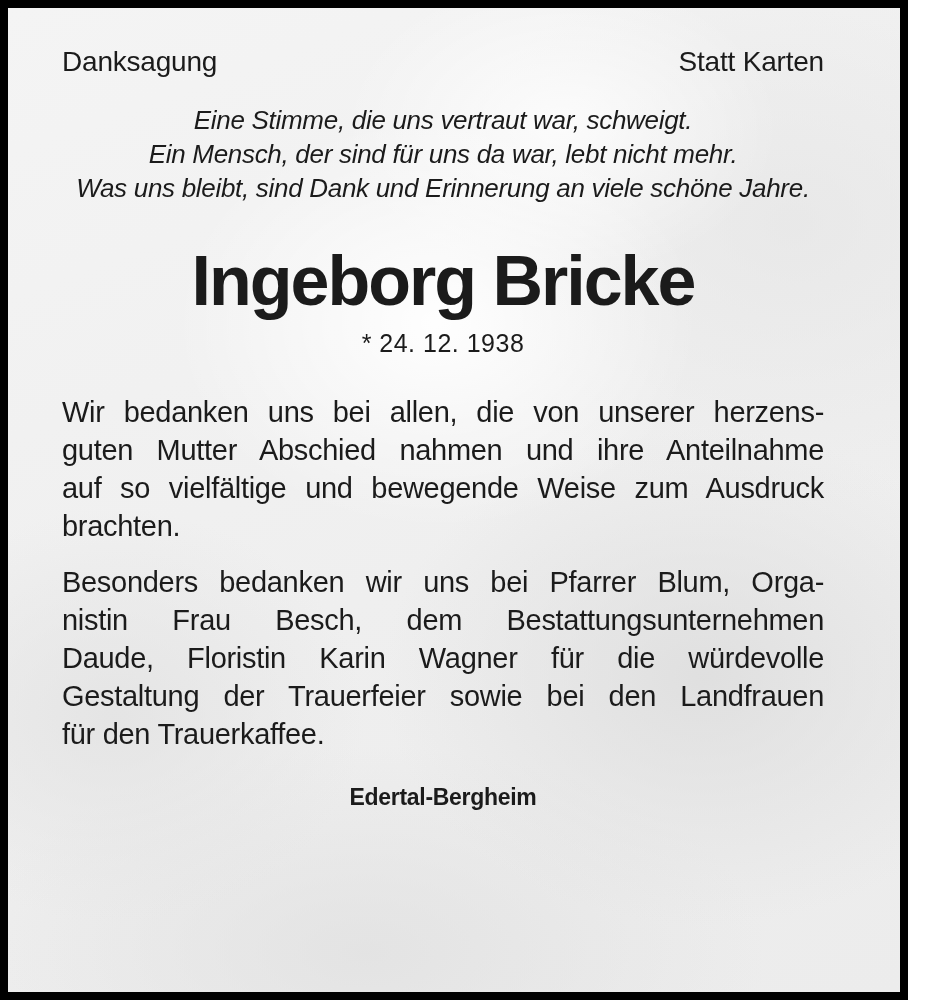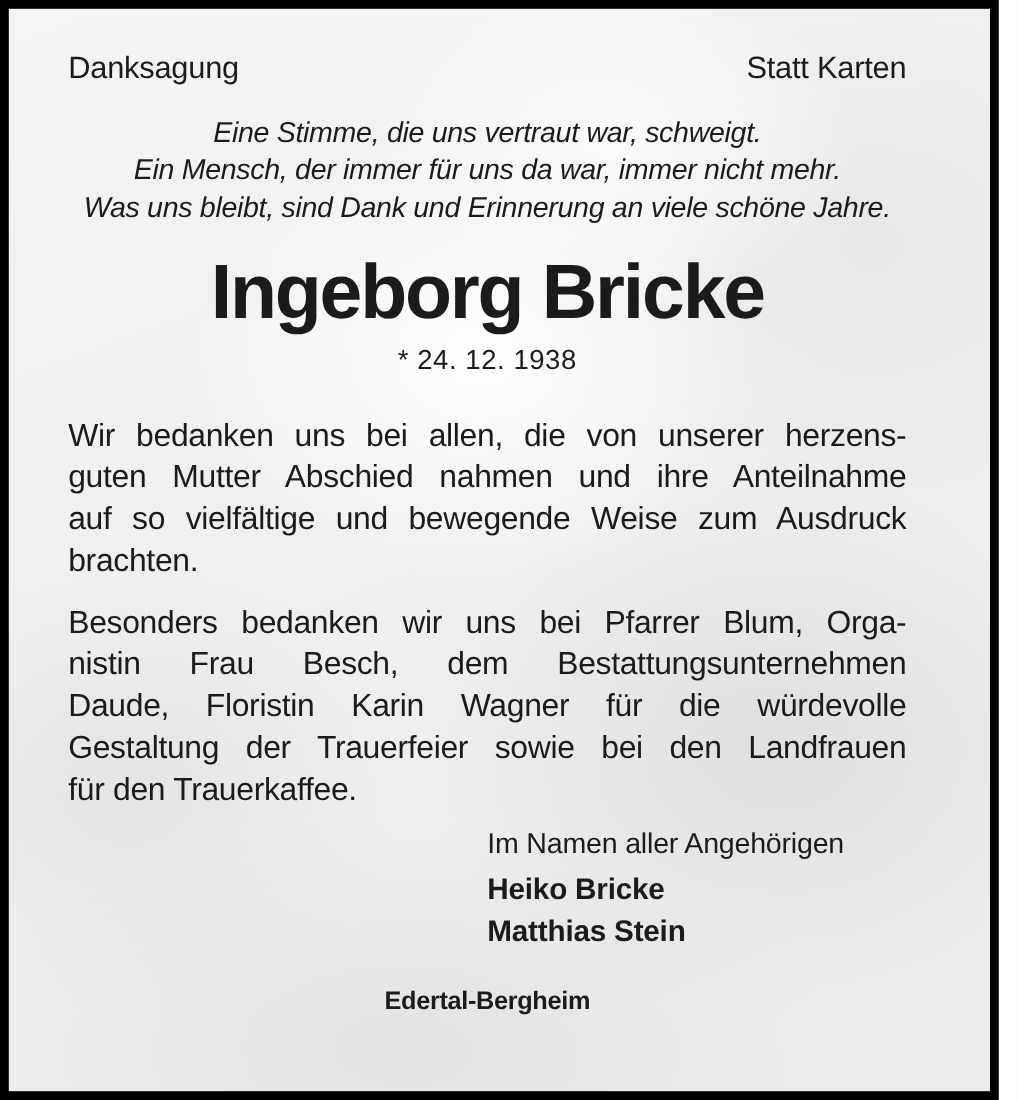--- a/index.html
+++ b/index.html
@@ -34,21 +34,21 @@
   }
   .verse {
     margin-top: 24px;
     text-align: center;
     font-style: italic;
     font-size: 26px;
     line-height: 34px;
     letter-spacing: -0.3px;
   }
   .deceased-name {
-    margin-top: 20px;
+    margin-top: 36px;
     text-align: center;
     font-size: 70px;
     line-height: 80px;
     font-weight: bold;
     letter-spacing: -2px;
   }
   .dates-row {
     margin-top: 6px;
     display: flex;
     justify-content: center;
@@ -84,21 +84,21 @@
 
 <div class="notice">
 
   <div class="header-row">
     <span>Danksagung</span>
     <span>Statt Karten</span>
   </div>
 
   <div class="verse">
     <div>Eine Stimme, die uns vertraut war, schweigt.</div>
-    <div>Ein Mensch, der immer für uns da war, immer nicht mehr.</div>
+    <div>Ein Mensch, der sind für uns da war, lebt nicht mehr.</div>
     <div>Was uns bleibt, sind Dank und Erinnerung an viele schöne Jahre.</div>
   </div>
 
   <div class="deceased-name">Ingeborg Bricke</div>
 
   <div class="dates-row">
     <span>* 24. 12. 1938</span>
   </div>
 
   <div class="paragraph p1">
@@ -109,23 +109,16 @@
   </div>
 
   <div class="paragraph p2">
     <div class="pline">Besonders bedanken wir uns bei Pfarrer Blum, Orga-</div>
     <div class="pline">nistin Frau Besch, dem Bestattungsunternehmen</div>
     <div class="pline">Daude, Floristin Karin Wagner für die würdevolle</div>
     <div class="pline">Gestaltung der Trauerfeier sowie bei den Landfrauen</div>
     <div class="pline pline-last">für den Trauerkaffee.</div>
   </div>
 
-  <div class="closing-block">
-    <div>Im Namen aller Angehörigen</div>
-    <div class="mourners">
-      <div>Heiko Bricke</div>
-      <div>Matthias Stein</div>
-    </div>
-  </div>
 
   <div class="location">Edertal-Bergheim</div>
 
 </div>
 
 </body></html>

